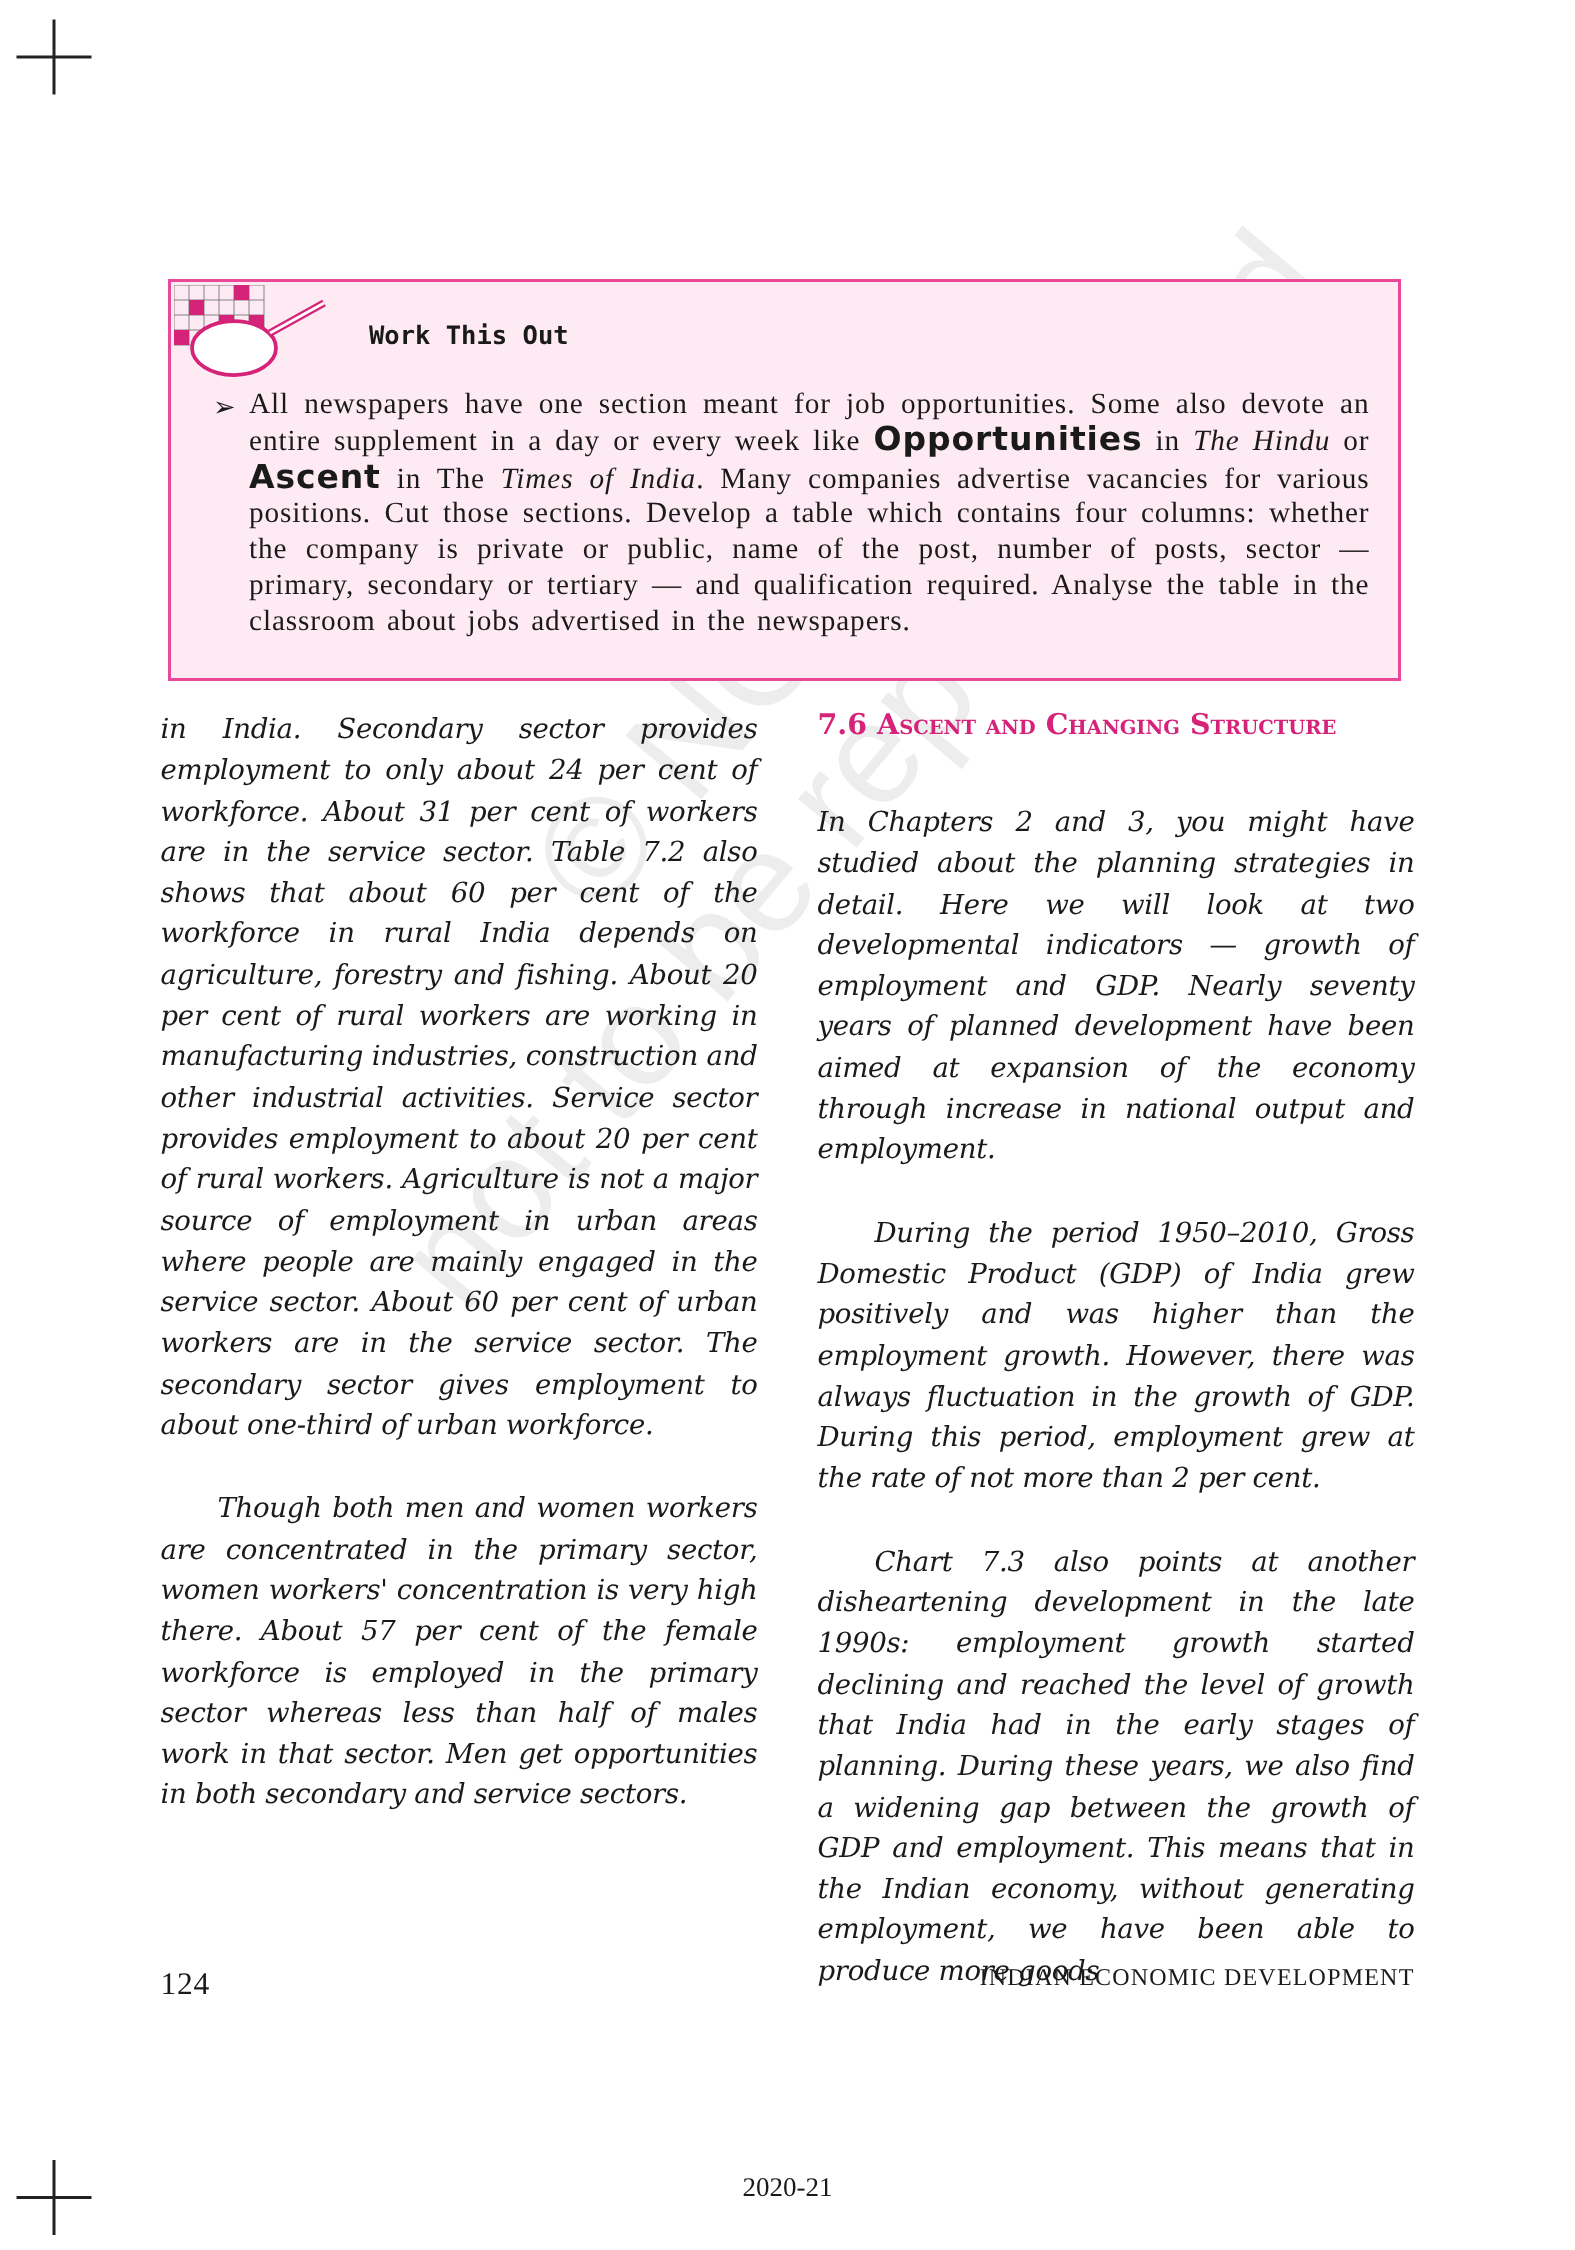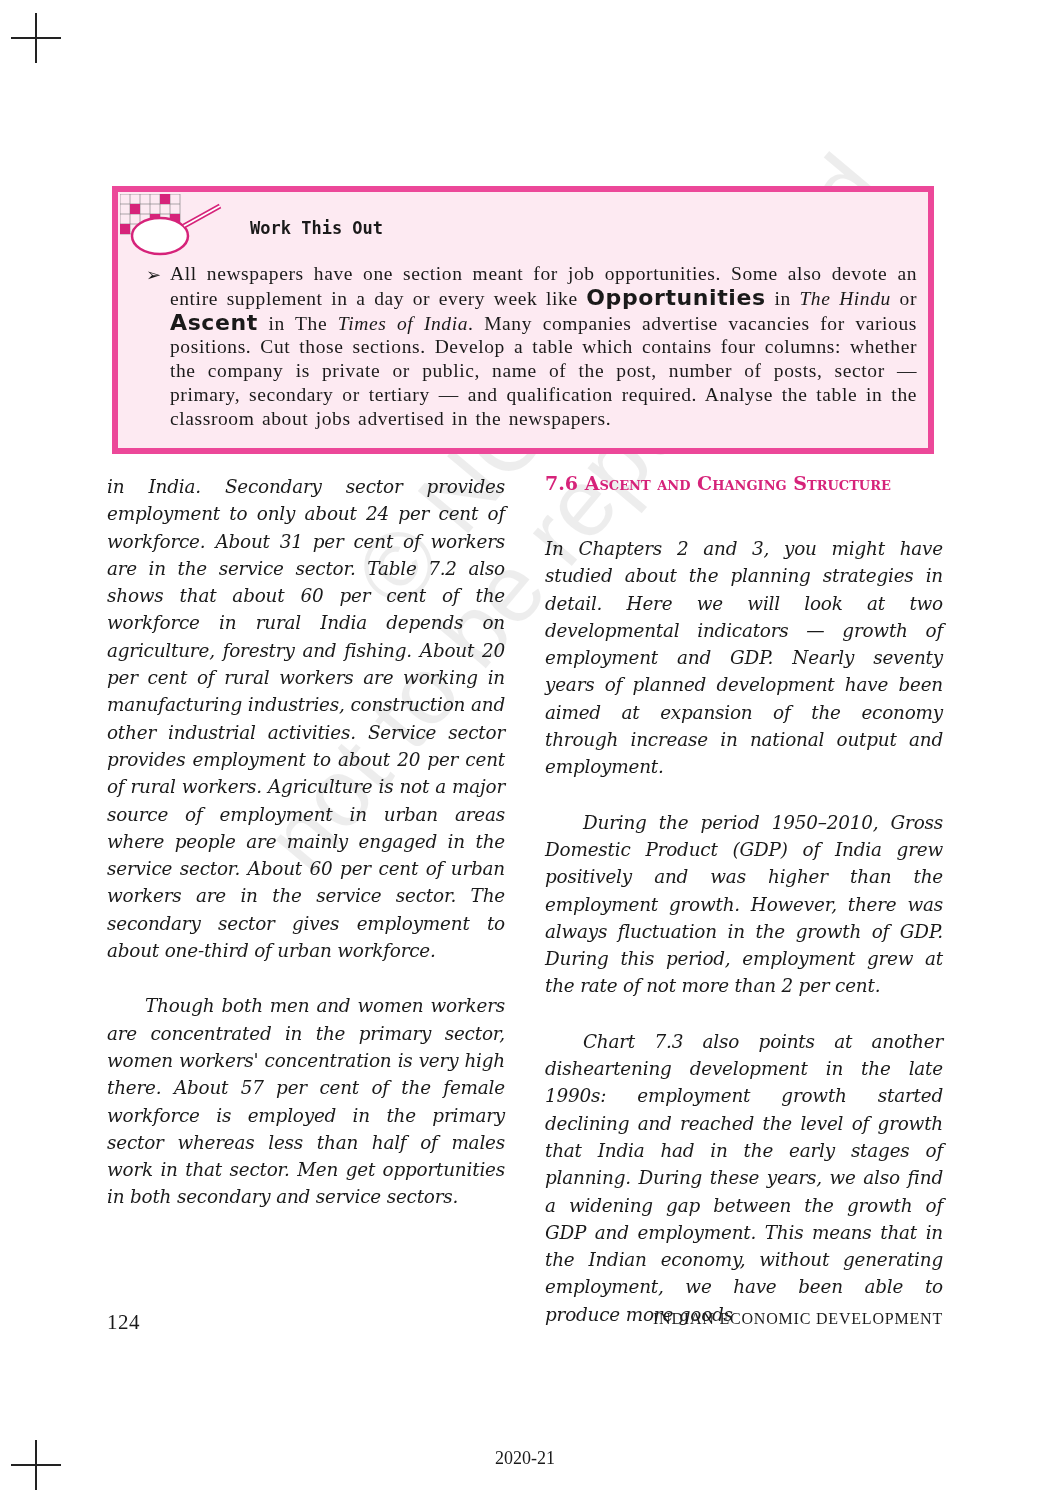--- a/index.html
+++ b/index.html
@@ -7,21 +7,21 @@
     width:1050px; height:1500px; position:relative; overflow:hidden;
     background:#ffffff; color:#1a1a1a;
     font-family:"DejaVu Serif", serif;
   }
   .crop { position:absolute; width:50px; height:50px; }
   .crop::before { content:""; position:absolute; left:0; top:24px; width:50px; height:2px; background:#222; }
   .crop::after { content:""; position:absolute; left:24px; top:0; width:2px; height:50px; background:#222; }
 
   .box {
     position:absolute; left:112px; top:186px; width:822px; height:268px;
-    border:6px solid #ec4899; background:#fdeaf2; box-sizing:border-box;
+    border:2px solid #ec4899; background:#fdeaf2; box-sizing:border-box;
   }
   .box-icon { position:absolute; left:2px; top:2px; width:125px; height:66px; }
   .box-title {
     position:absolute; left:132px; top:26px;
     font-family:"DejaVu Sans Mono", monospace; font-weight:bold; font-size:17px; color:#1a1a1a;
   }
   .box-bullet { position:absolute; left:28px; top:72px; font-size:18px; }
   .box-text {
     position:absolute; left:52px; top:70px; width:747px;
     font-family:"Liberation Serif", serif; font-size:19.5px; line-height:23.8px;

